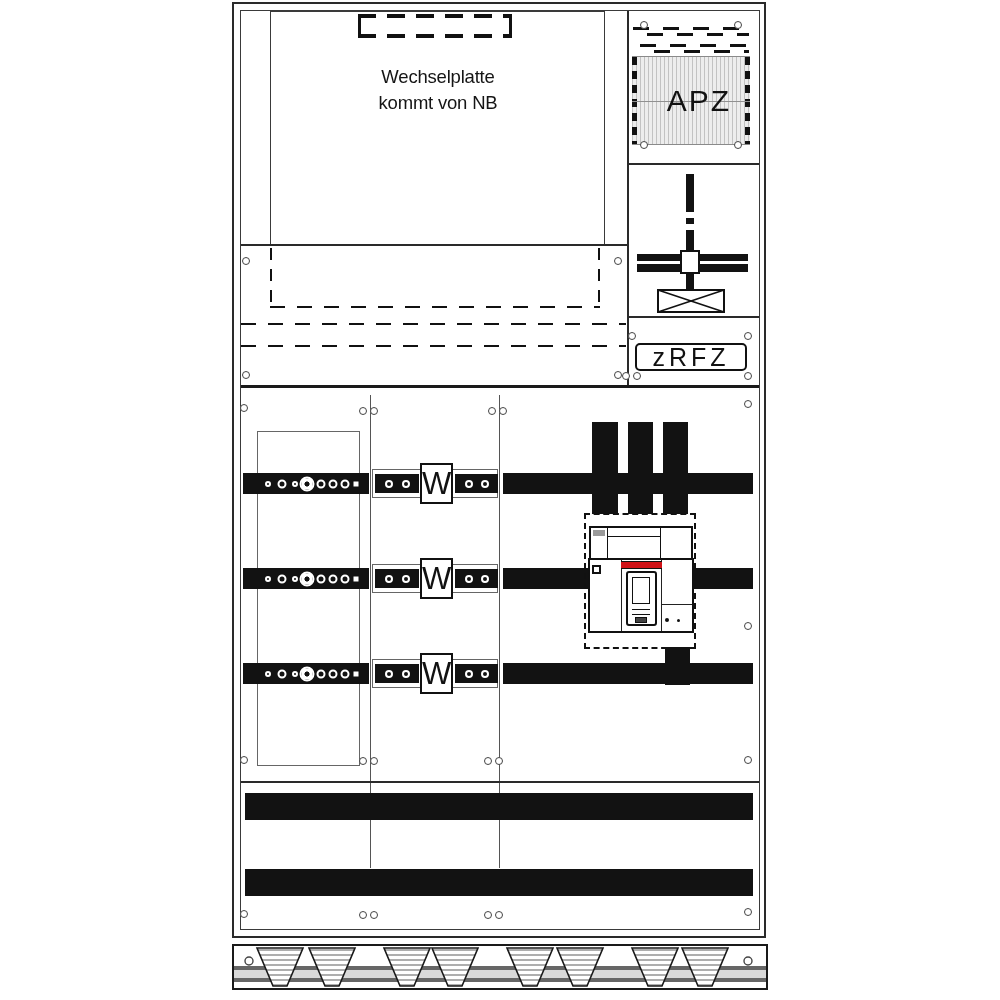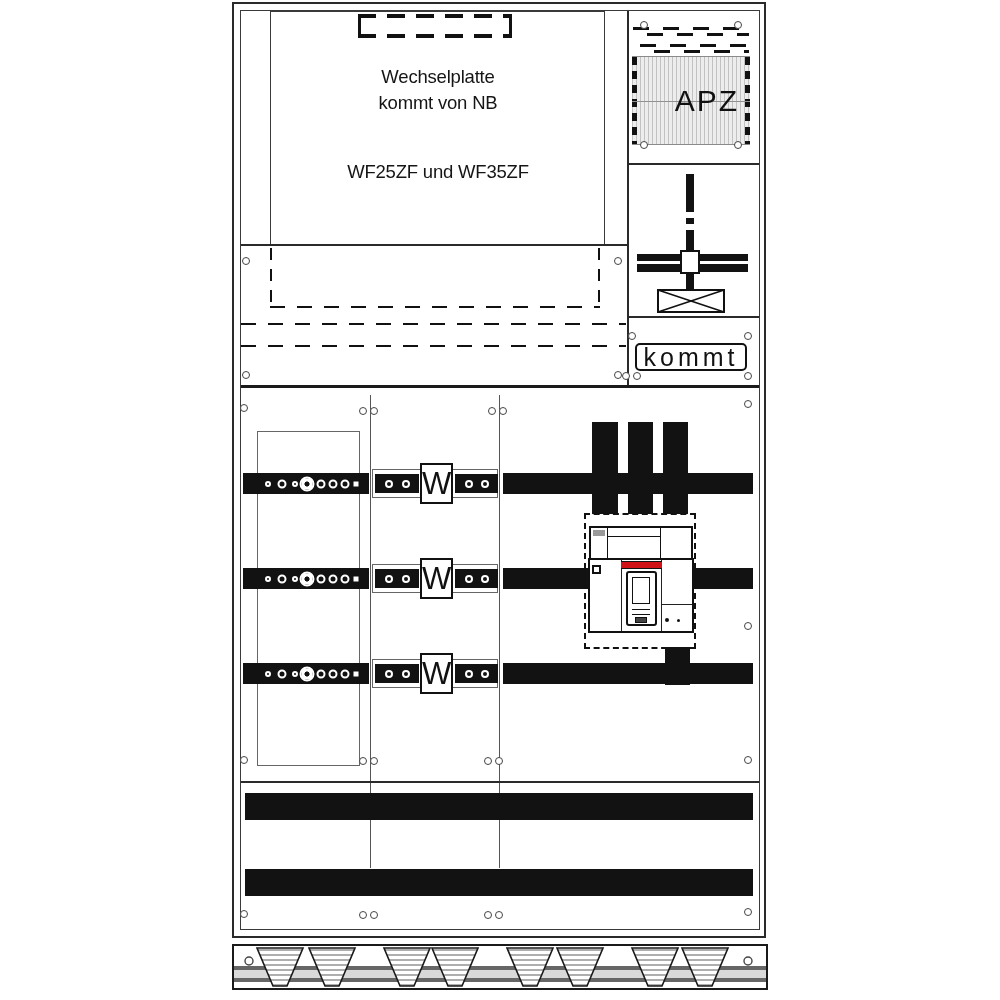--- a/index.html
+++ b/index.html
@@ -34,21 +34,20 @@
 
   <div class="abs" style="left:358px;top:14px;width:154px;height:24px;">
     <div class="dashH" style="left:0;top:0;width:154px;height:4px;background:repeating-linear-gradient(90deg,#111 0 18px,transparent 18px 29px);"></div>
     <div class="dashH" style="left:0;bottom:0;width:154px;height:4px;background:repeating-linear-gradient(90deg,#111 0 18px,transparent 18px 29px);"></div>
     <div class="ln" style="left:0;top:0;width:3px;height:24px;background:#111;"></div>
     <div class="ln" style="right:0;top:0;width:3px;height:24px;background:#111;"></div>
   </div>
 
   <div class="note-line" style="top:66px;">Wechselplatte</div>
   <div class="note-line" style="top:92px;">kommt von NB</div>
-  <div class="note-line" style="top:161px;">WF25ZF und WF35ZF</div>
 
   <div class="ln" style="left:241px;top:244px;width:387px;height:2px;"></div>
 
   <div class="abs" style="left:270px;top:246px;width:330px;height:62px;">
     <div class="dashV" style="left:0;top:2px;height:58px;"></div>
     <div class="dashV" style="right:0;top:2px;height:58px;"></div>
     <div class="dashH" style="left:0;bottom:0;width:330px;"></div>
   </div>
 
   <div class="dashH" style="left:241px;top:323px;width:385px;"></div>
@@ -70,21 +69,21 @@
        background-size:100% 3px,100% 3px;background-position:7px 0,21px 6px;background-repeat:no-repeat;"></div>
   <div class="screw" style="left:640px;top:21px;"></div>
   <div class="screw" style="left:734px;top:21px;"></div>
 
   <div class="abs" style="left:632px;top:56px;width:118px;height:89px;box-sizing:border-box;background:#ededed;
               background-image:repeating-linear-gradient(90deg,#c2c2c2 0 1px,transparent 1px 4px);
               border-top:1px solid #8a8a8a;border-bottom:1px solid #8a8a8a;">
     <div class="abs" style="left:0;top:0;width:5px;height:100%;background:repeating-linear-gradient(180deg,#111 0 8px,transparent 8px 14px);"></div>
     <div class="abs" style="right:0;top:0;width:5px;height:100%;background:repeating-linear-gradient(180deg,#111 0 8px,transparent 8px 14px);"></div>
     <div class="abs" style="left:0;top:44px;width:100%;height:1px;background:#909090;"></div>
-    <div class="abs" style="left:16px;top:0;width:100%;height:100%;display:flex;align-items:center;justify-content:center;font-size:30px;letter-spacing:2px;color:#111;">APZ</div>
+    <div class="abs" style="left:8px;top:0;width:100%;height:100%;display:flex;align-items:center;justify-content:center;font-size:30px;letter-spacing:2px;color:#111;">APZ</div>
   </div>
   <div class="screw" style="left:640px;top:141px;"></div>
   <div class="screw" style="left:734px;top:141px;"></div>
 
   <div class="abs" style="left:627px;top:165px;width:131px;height:151px;">
     <div class="blk" style="left:59px;top:9px;width:8px;height:116px;"></div>
     <div class="abs" style="left:59px;top:47px;width:8px;height:6px;background:#fff;"></div>
     <div class="abs" style="left:59px;top:59px;width:8px;height:6px;background:#fff;"></div>
     <div class="blk" style="left:10px;top:89px;width:111px;height:18px;"></div>
     <div class="abs" style="left:10px;top:96px;width:111px;height:3px;background:#fff;"></div>
@@ -92,21 +91,21 @@
     <svg style="position:absolute;left:30px;top:124px;" width="68" height="24" viewBox="0 0 68 24">
       <rect x="1" y="1" width="66" height="22" fill="#fff" stroke="#111" stroke-width="2"></rect>
       <line x1="1" y1="1" x2="67" y2="23" stroke="#111" stroke-width="1.6"></line>
       <line x1="67" y1="1" x2="1" y2="23" stroke="#111" stroke-width="1.6"></line>
     </svg>
   </div>
   <div class="ln" style="left:629px;top:316px;width:130px;height:2px;"></div>
 
   <div class="abs" style="left:635px;top:343px;width:112px;height:28px;border:2px solid #111;border-radius:5px;box-sizing:border-box;
               display:flex;align-items:center;justify-content:center;">
-    <span style="font-size:25px;letter-spacing:4px;color:#111;line-height:1;">kommt</span>
+    <span style="font-size:25px;letter-spacing:4px;color:#111;line-height:1;">zRFZ</span>
   </div>
   <div class="screw" style="left:628px;top:332px;"></div>
   <div class="screw" style="left:744px;top:332px;"></div>
   <div class="screw" style="left:622px;top:372px;"></div>
   <div class="screw" style="left:633px;top:372px;"></div>
   <div class="screw" style="left:744px;top:372px;"></div>
 
   <div class="ln" style="left:241px;top:385px;width:518px;height:3px;background:#1a1a1a;"></div>
 
   <div class="ln" style="left:370px;top:395px;width:1px;height:473px;background:#555;"></div>

